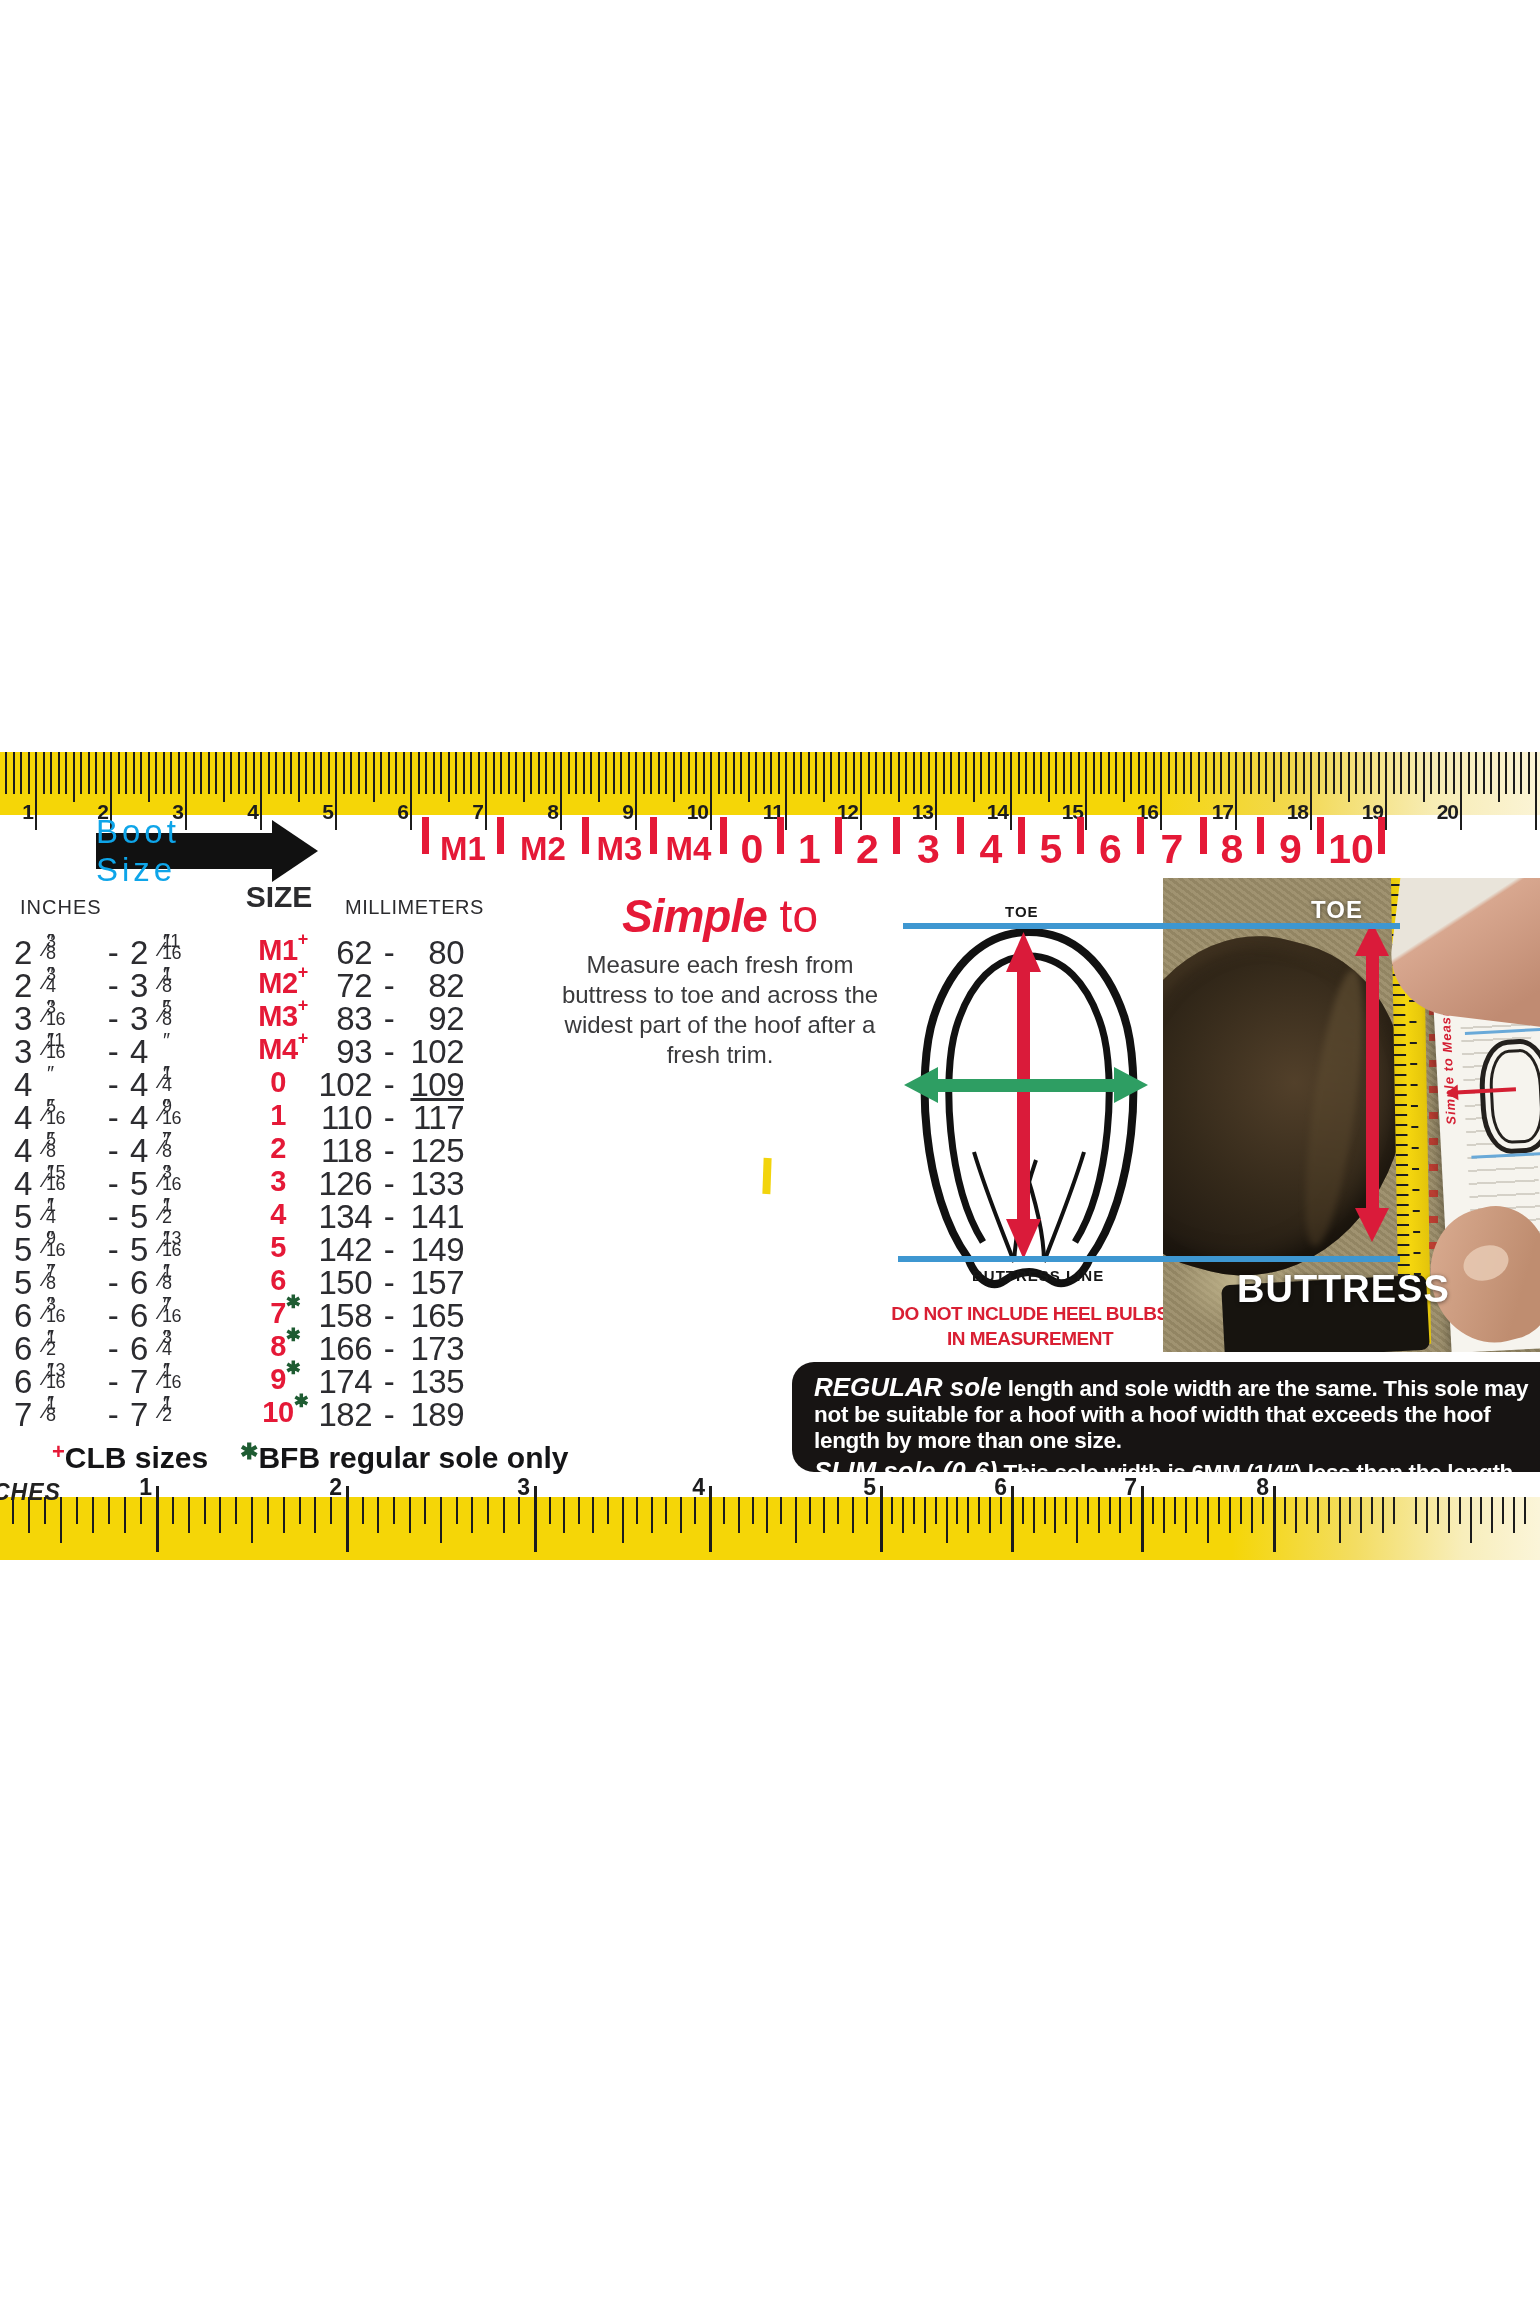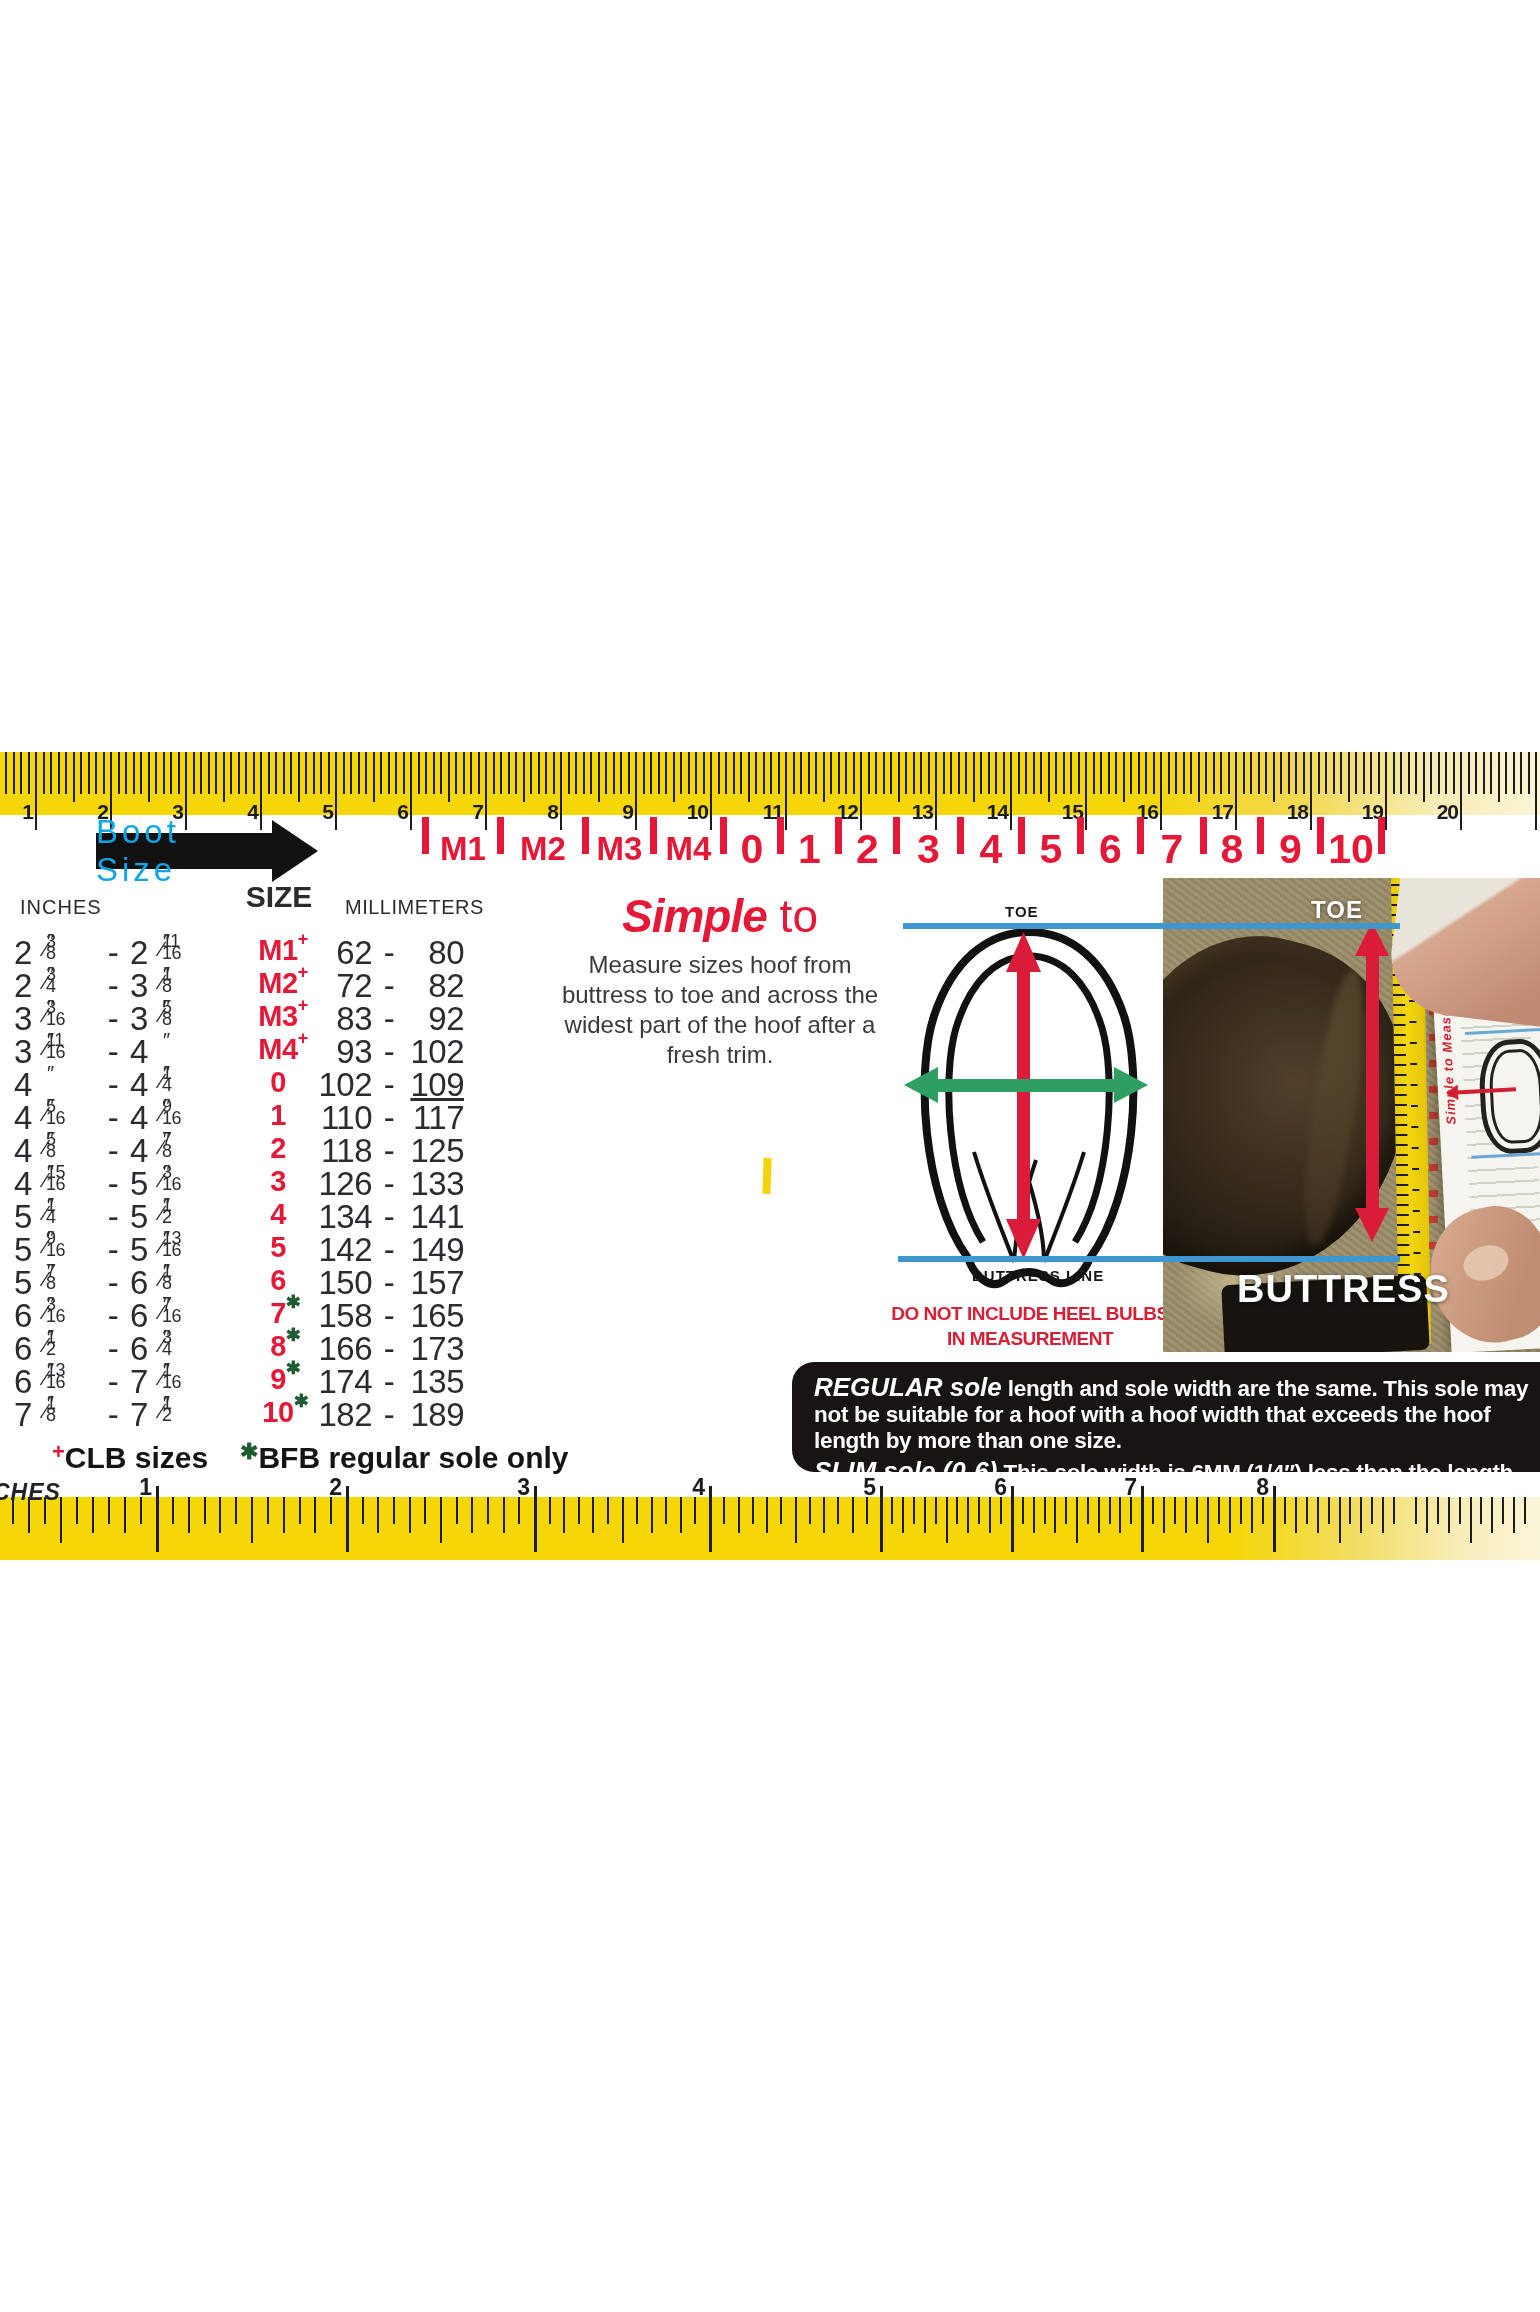--- a/index.html
+++ b/index.html
@@ -700,21 +700,21 @@
   <div class="fnote" style="left:52px;">
     <span class="fnsym" style="color:#e51937;">+</span><span>CLB sizes</span>
   </div>
   <div class="fnote" style="left:240px;">
     <span class="fnsym" style="color:#1e5c32;">✱</span><span>BFB regular sole only</span>
   </div>
 
   <div class="simple-wrap">
     <div class="s-line1"><span class="it">Simple</span><span> to</span></div>
     <div class="s-body" id="simpleBody">
-        <div style="">Measure sizes hoof from</div>
+        <div style="">Measure each fresh from</div>
         <div style="">buttress to toe and across the</div>
         <div style="">widest part of the hoof after a</div>
         <div style="">fresh trim.</div>
       </div>
   </div>
 
   <svg class="abs" style="left:890px;top:888px;z-index:10;" width="280" height="420" viewBox="0 0 280 420">
     <path d="M 78 370 C 32 307, 26 182, 44 128 C 62 74, 96 44, 139 44 C 182 44, 216 74, 234 128 C 252 182, 246 307, 200 370 C 192 390, 174 401, 161 392 C 152 386, 146 384, 139 384 C 130 384, 122 387, 114 393 C 101 402, 85 390, 78 370 Z" fill="none" stroke="#111" stroke-width="8"></path>
     <path d="M 93 354 C 57 297, 52 187, 66 140 C 80 94, 106 68, 139 68 C 172 68, 198 94, 212 140 C 226 187, 221 297, 185 354" fill="none" stroke="#111" stroke-width="7"></path>
     <g fill="none" stroke="#111" stroke-width="4">

